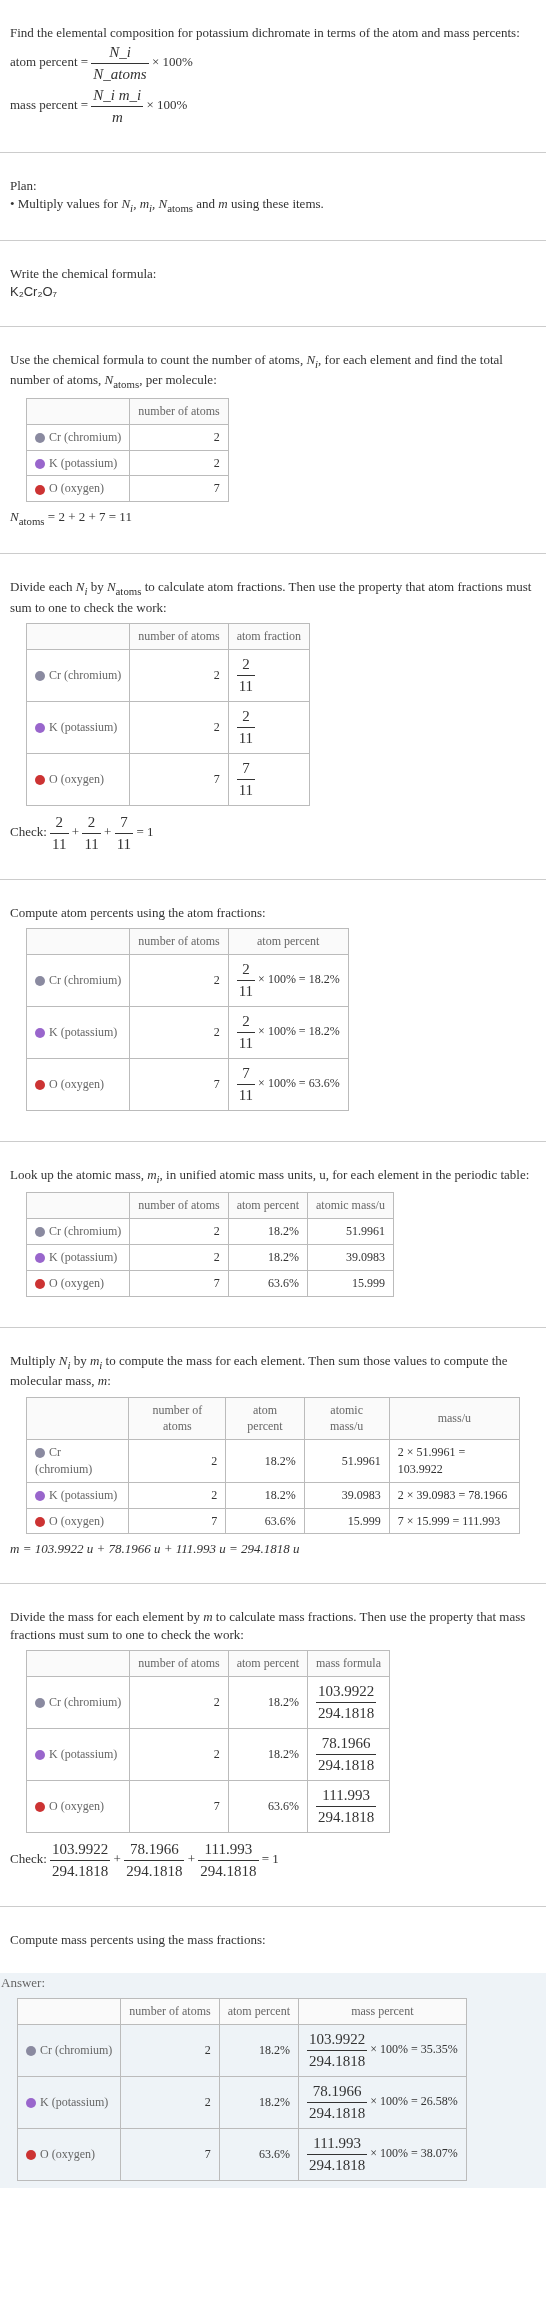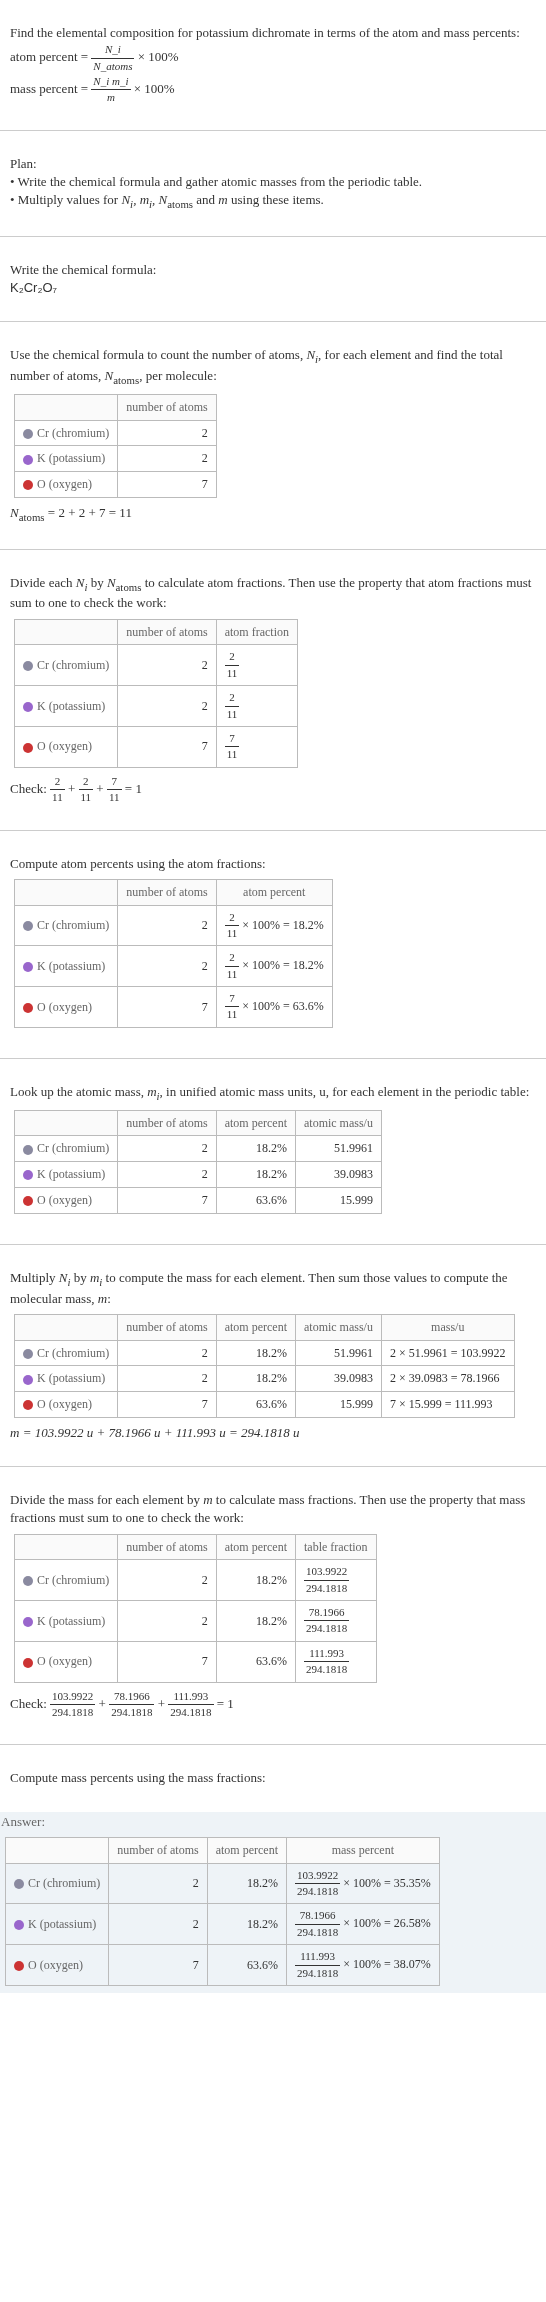--- a/index.html
+++ b/index.html
@@ -1,23 +1,23 @@
 <!DOCTYPE html>
 <html><head>
 <meta charset="utf-8">
 <style>
 *{box-sizing:border-box;margin:0;padding:0}
 body{font-family:Georgia,serif;width:546px;background:#fff;color:#333;font-size:13px;line-height:1.4}
 .section{padding:24px 10px;border-bottom:1px solid #ccc}
 .section.no-border{border-bottom:none}
 .formula{font-family:Liberation Sans, sans-serif}
-.frac{display:inline-block;text-align:center;vertical-align:middle;font-size:11px}
+.frac{display:inline-block;text-align:center;vertical-align:middle;font-size:15px}
 .frac .num{display:block;border-bottom:1px solid #333;padding:0 2px}
 .frac .den{display:block;padding:0 2px}
-table{border-collapse:collapse;margin:6px 4px}
+table{border-collapse:collapse;margin:6px 16px}
 td,th{border:1px solid #bbb;padding:4px 8px;font-size:12px;font-weight:normal}
 th{background:#fafafa;color:#666}
 td.num{text-align:right}
 td.label{color:#666}
 .dot{display:inline-block;width:10px;height:10px;border-radius:50%;margin-right:4px;vertical-align:middle}
 .dot-cr{background:#8a8aa0}
 .dot-k{background:#9966cc}
 .dot-o{background:#cc3333}
 .answer{background:#eef3f7;padding:1px;margin:0}
 .answer-label{color:#666;margin-bottom:6px}
@@ -36,21 +36,20 @@
   </div>
   <div>
     <span>mass percent =</span>
     <span class="frac"><span class="num ital">N_i m_i</span><span class="den ital">m</span></span>
     <span>× 100%</span>
   </div>
 </div>
 
 <div class="section">
   <div>Plan:</div>
-  <div>• Write the chemical formula and gather atomic masses from the periodic table.</div>
   <div><span>• Multiply values for </span><span class="ital">N<sub>i</sub>, m<sub>i</sub>, N</span><sub>atoms</sub> and <span class="ital">m</span><span> using these items.</span></div>
 </div>
 
 <div class="section">
   <div>Write the chemical formula:</div>
   <div class="formula">K₂Cr₂O₇</div>
 </div>
 
 <div class="section">
   <div><span>Use the chemical formula to count the number of atoms, </span><span class="ital">N<sub>i</sub></span><span>, for each element and find the total number of atoms, </span><span class="ital">N</span><sub>atoms</sub><span>, per molecule:</span></div>
@@ -204,21 +203,21 @@
 </div>
 
 <div class="section">
   <div><span>Divide the mass for each element by </span><span class="ital">m</span><span> to calculate mass fractions. Then use the property that mass fractions must sum to one to check the work:</span></div>
   <table>
     <tbody>
         <tr>
           <th></th>
           <th>number of atoms</th>
           <th>atom percent</th>
-          <th>table fraction</th>
+          <th>mass formula</th>
         </tr>
     <tr>
           <td class="label"><span class="dot dot-cr"></span><span>Cr (chromium)</span></td>
           <td class="num">2</td>
           <td class="num">18.2%</td>
           <td><span class="frac"><span class="num">103.9922</span><span class="den">294.1818</span></span></td>
         </tr>
     <tr>
           <td class="label"><span class="dot dot-k"></span><span>K (potassium)</span></td>
           <td class="num">2</td>

